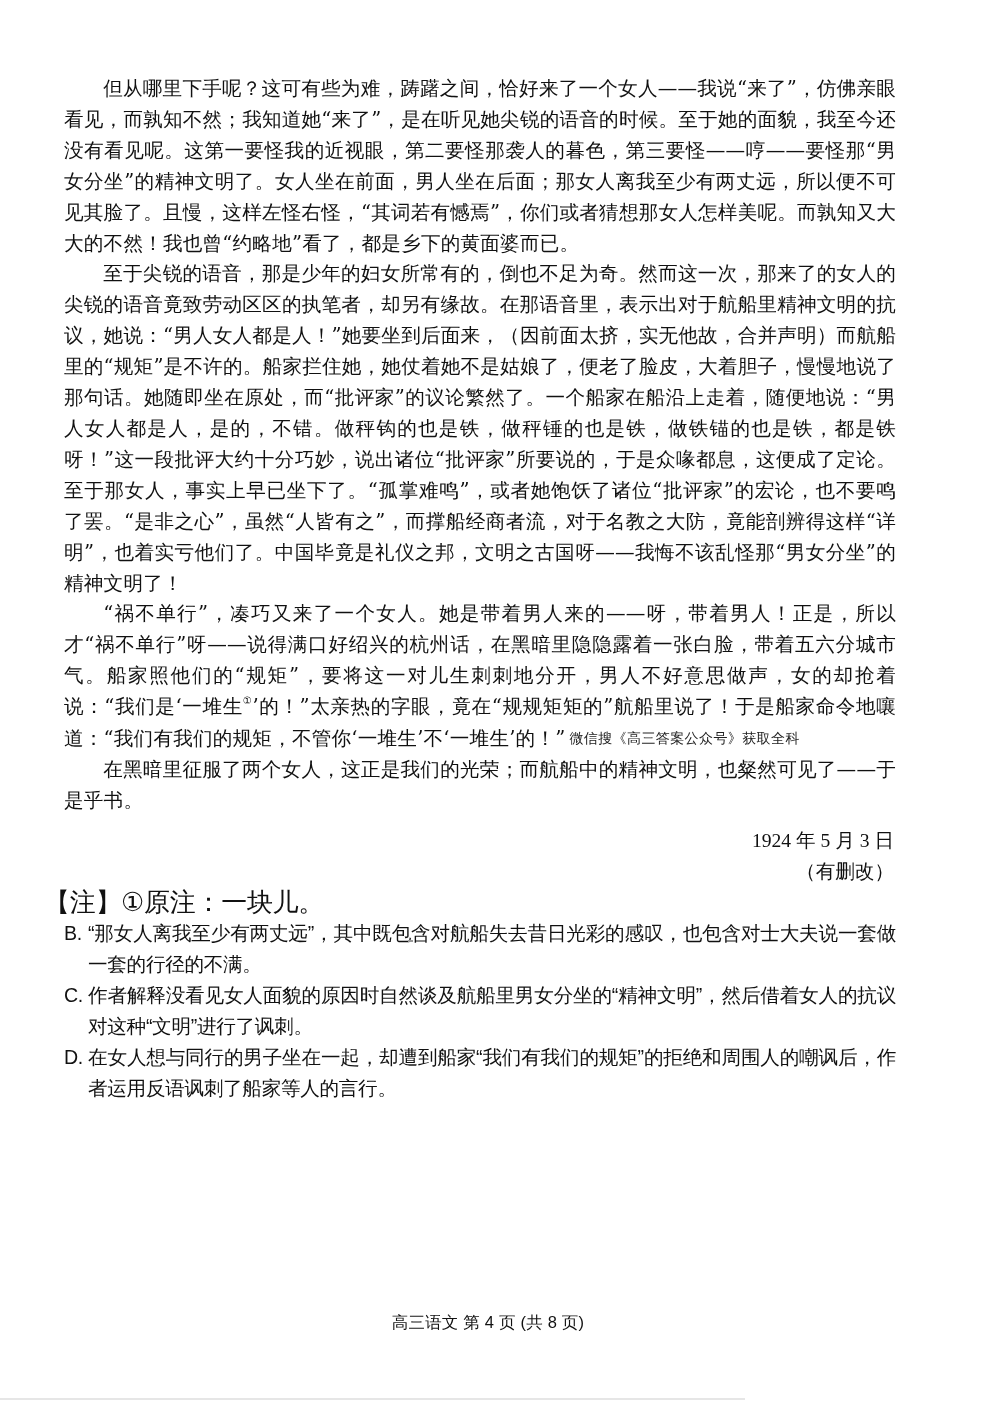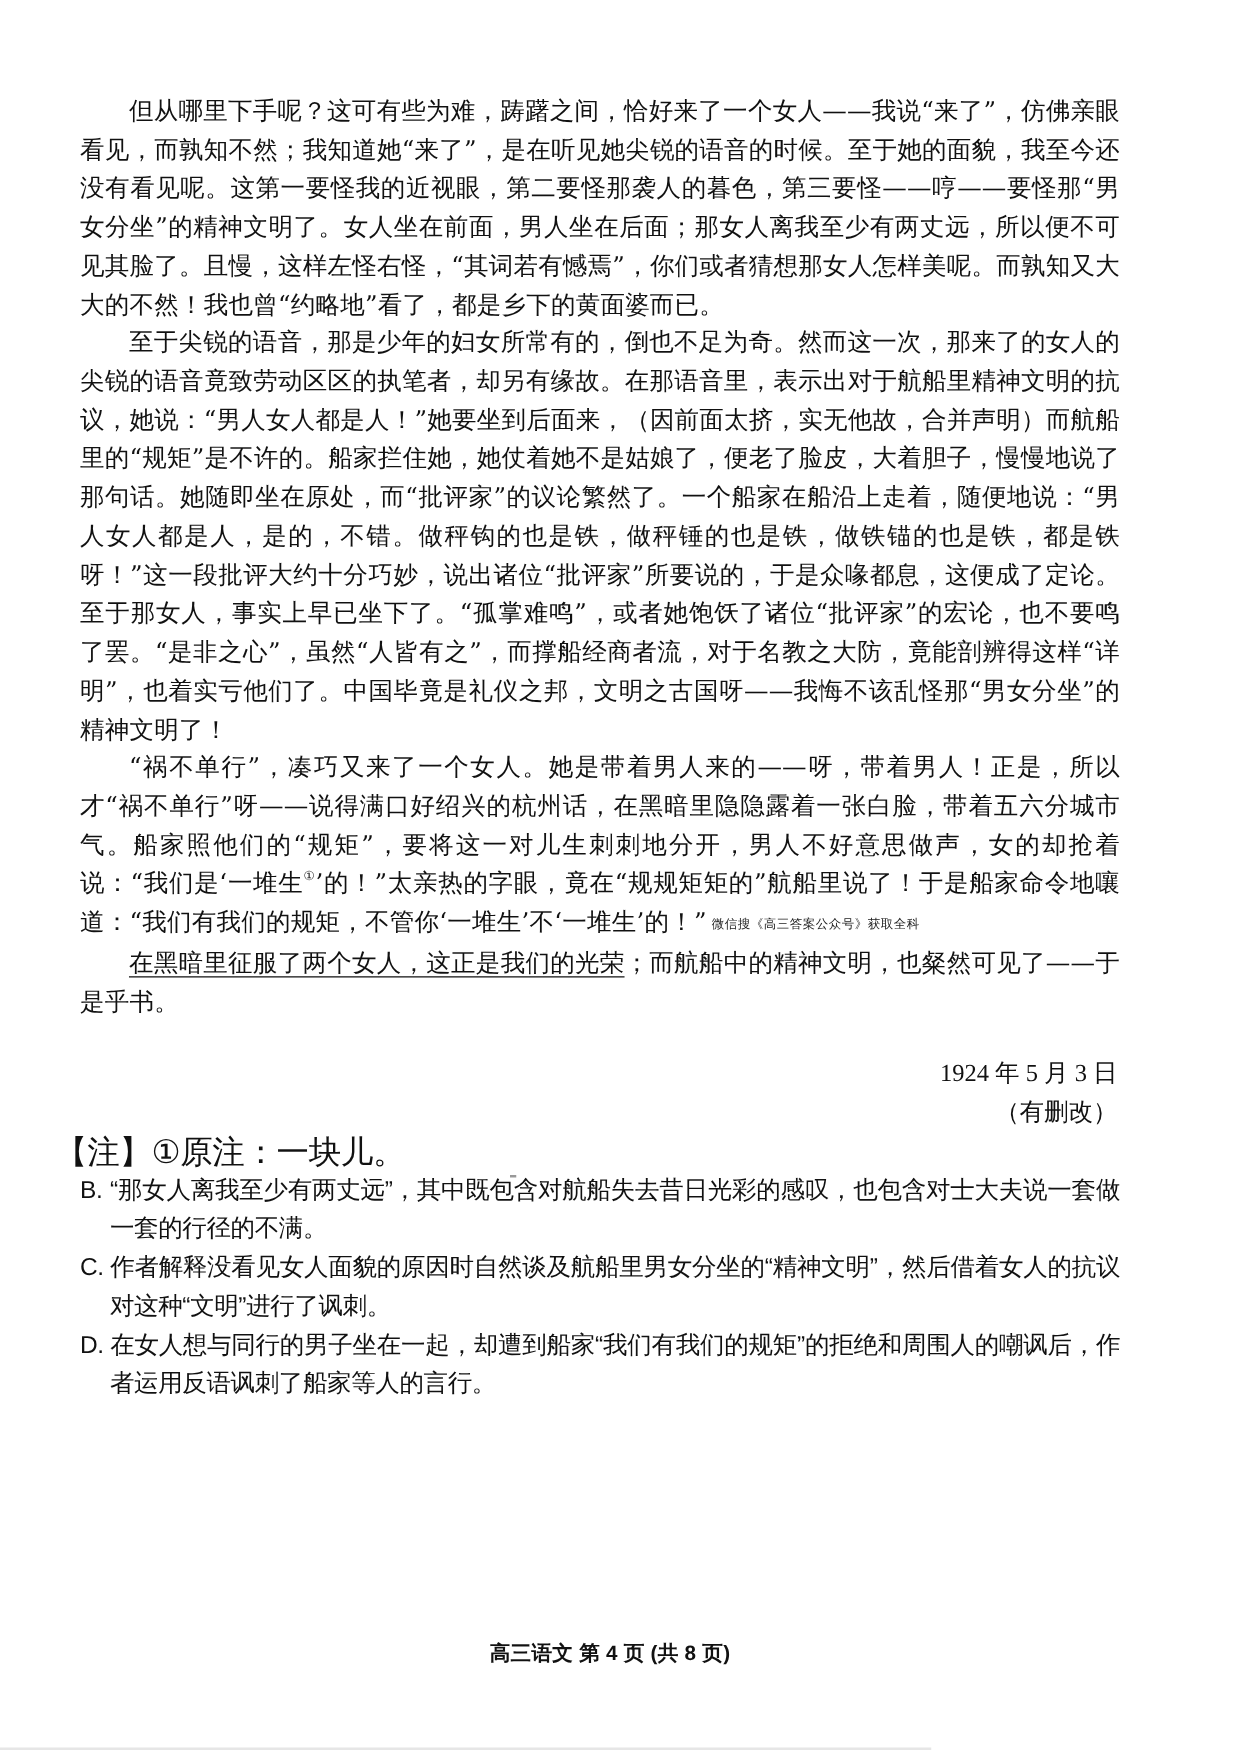--- a/index.html
+++ b/index.html
@@ -6,49 +6,49 @@
   body {
     width: 992px; height: 1402px; position: relative; overflow: hidden;
     font-family: "DejaVu Serif", "Liberation Serif", serif;
     color: #111111;
   }
   .page { position: absolute; left: 64px; top: 74px; width: 832px; }
   .para {
     font-size: 19.6px; line-height: 30.9px; margin: 0;
     text-align: justify; text-indent: 2em; letter-spacing: 0.2px;
   }
-  .underline { text-decoration: underline; text-underline-offset: 4px; }
+  .underline { text-underline-offset: 4px; }
   .watermark {
-    font-family: "DejaVu Sans", sans-serif; font-size: 10px; letter-spacing: 0.4px;
+    font-family: "DejaVu Sans", sans-serif; font-size: 14px; letter-spacing: 0.4px;
     color: #222; vertical-align: 2px; margin-left: 4px; text-indent: 0;
   }
   sup.note { font-size: 10px; vertical-align: 9px; line-height: 0; }
   .date, .revised {
     text-align: right; font-size: 19.6px; line-height: 31px; margin: 0;
     font-family: "Liberation Serif", serif;
   }
-  .date { margin-top: 26px; padding-right: 2px; }
+  .date { margin-top: 8px; padding-right: 2px; }
   .revised { padding-right: 2px; }
   .note-line, .question {
     font-family: "Liberation Sans", "DejaVu Sans", sans-serif;
     font-size: 26px; line-height: 31px; margin: 0; letter-spacing: -0.3px;
   }
   .note-line { margin-left: -20px; }
   .question { margin-left: -20px; }
   .option {
     font-family: "Liberation Sans", "DejaVu Sans", sans-serif;
     font-size: 19.6px; line-height: 31px; margin: 0;
     padding-left: 24px; text-indent: -24px; letter-spacing: -0.3px;
     text-align: justify;
   }
   .option .key { display: inline-block; width: 24px; text-indent: 0; }
   .footer {
     position: absolute; left: 0; right: 16px; top: 1312px; text-align: center;
     font-family: "Liberation Sans", "DejaVu Sans", sans-serif;
-    font-size: 16.5px; font-weight: bold; letter-spacing: 0.2px;
+    font-size: 16.5px; font-weight: normal; letter-spacing: 0.2px;
   }
   .speck { position: absolute; width: 5px; height: 2px; background: #999; }
   .bottom-line { position: absolute; left: 0; top: 1398px; width: 745px; height: 2px; background: #e6e6e6; }
 </style>
 </head>
 <body>
 
 <div class="page">
   <p class="para">但从哪里下手呢？这可有些为难，踌躇之间，恰好来了一个女人——我说“来了”，仿佛亲眼看见，而孰知不然；我知道她“来了”，是在听见她尖锐的语音的时候。至于她的面貌，我至今还没有看见呢。这第一要怪我的近视眼，第二要怪那袭人的暮色，第三要怪——哼——要怪那“男女分坐”的精神文明了。女人坐在前面，男人坐在后面；那女人离我至少有两丈远，所以便不可见其脸了。且慢，这样左怪右怪，“其词若有憾焉”，你们或者猜想那女人怎样美呢。而孰知又大大的不然！我也曾“约略地”看了，都是乡下的黄面婆而已。</p>
   <p class="para">至于尖锐的语音，那是少年的妇女所常有的，倒也不足为奇。然而这一次，那来了的女人的尖锐的语音竟致劳动区区的执笔者，却另有缘故。在那语音里，表示出对于航船里精神文明的抗议，她说：“男人女人都是人！”她要坐到后面来，（因前面太挤，实无他故，合并声明）而航船里的“规矩”是不许的。船家拦住她，她仗着她不是姑娘了，便老了脸皮，大着胆子，慢慢地说了那句话。她随即坐在原处，而“批评家”的议论繁然了。一个船家在船沿上走着，随便地说：“男人女人都是人，是的，不错。做秤钩的也是铁，做秤锤的也是铁，做铁锚的也是铁，都是铁呀！”这一段批评大约十分巧妙，说出诸位“批评家”所要说的，于是众喙都息，这便成了定论。至于那女人，事实上早已坐下了。“孤掌难鸣”，或者她饱饫了诸位“批评家”的宏论，也不要鸣了罢。“是非之心”，虽然“人皆有之”，而撑船经商者流，对于名教之大防，竟能剖辨得这样“详明”，也着实亏他们了。中国毕竟是礼仪之邦，文明之古国呀——我悔不该乱怪那“男女分坐”的精神文明了！</p>

